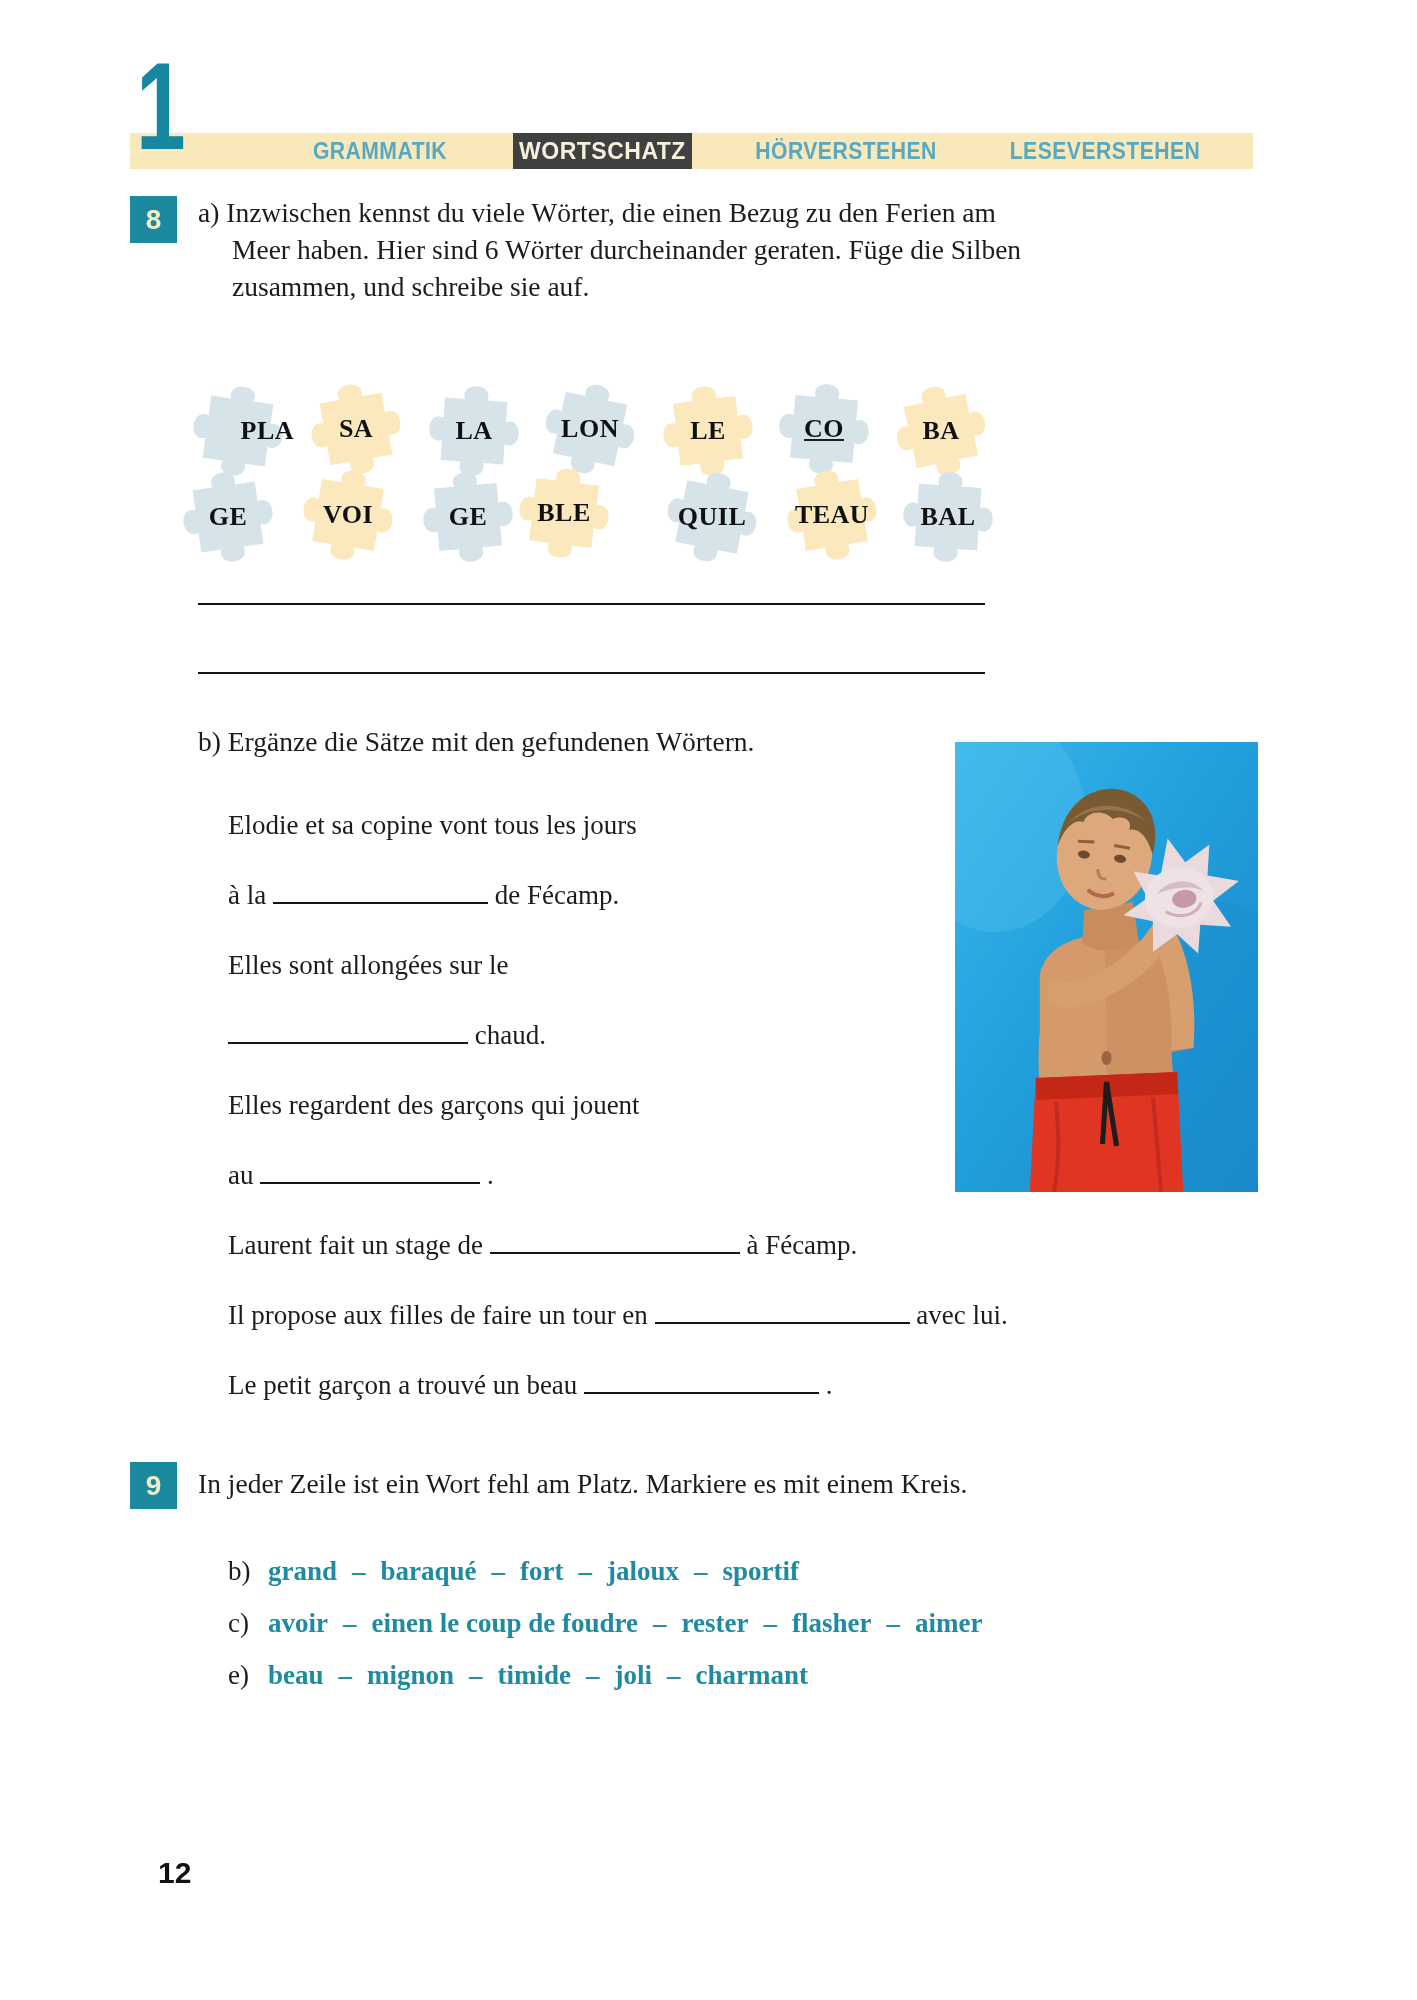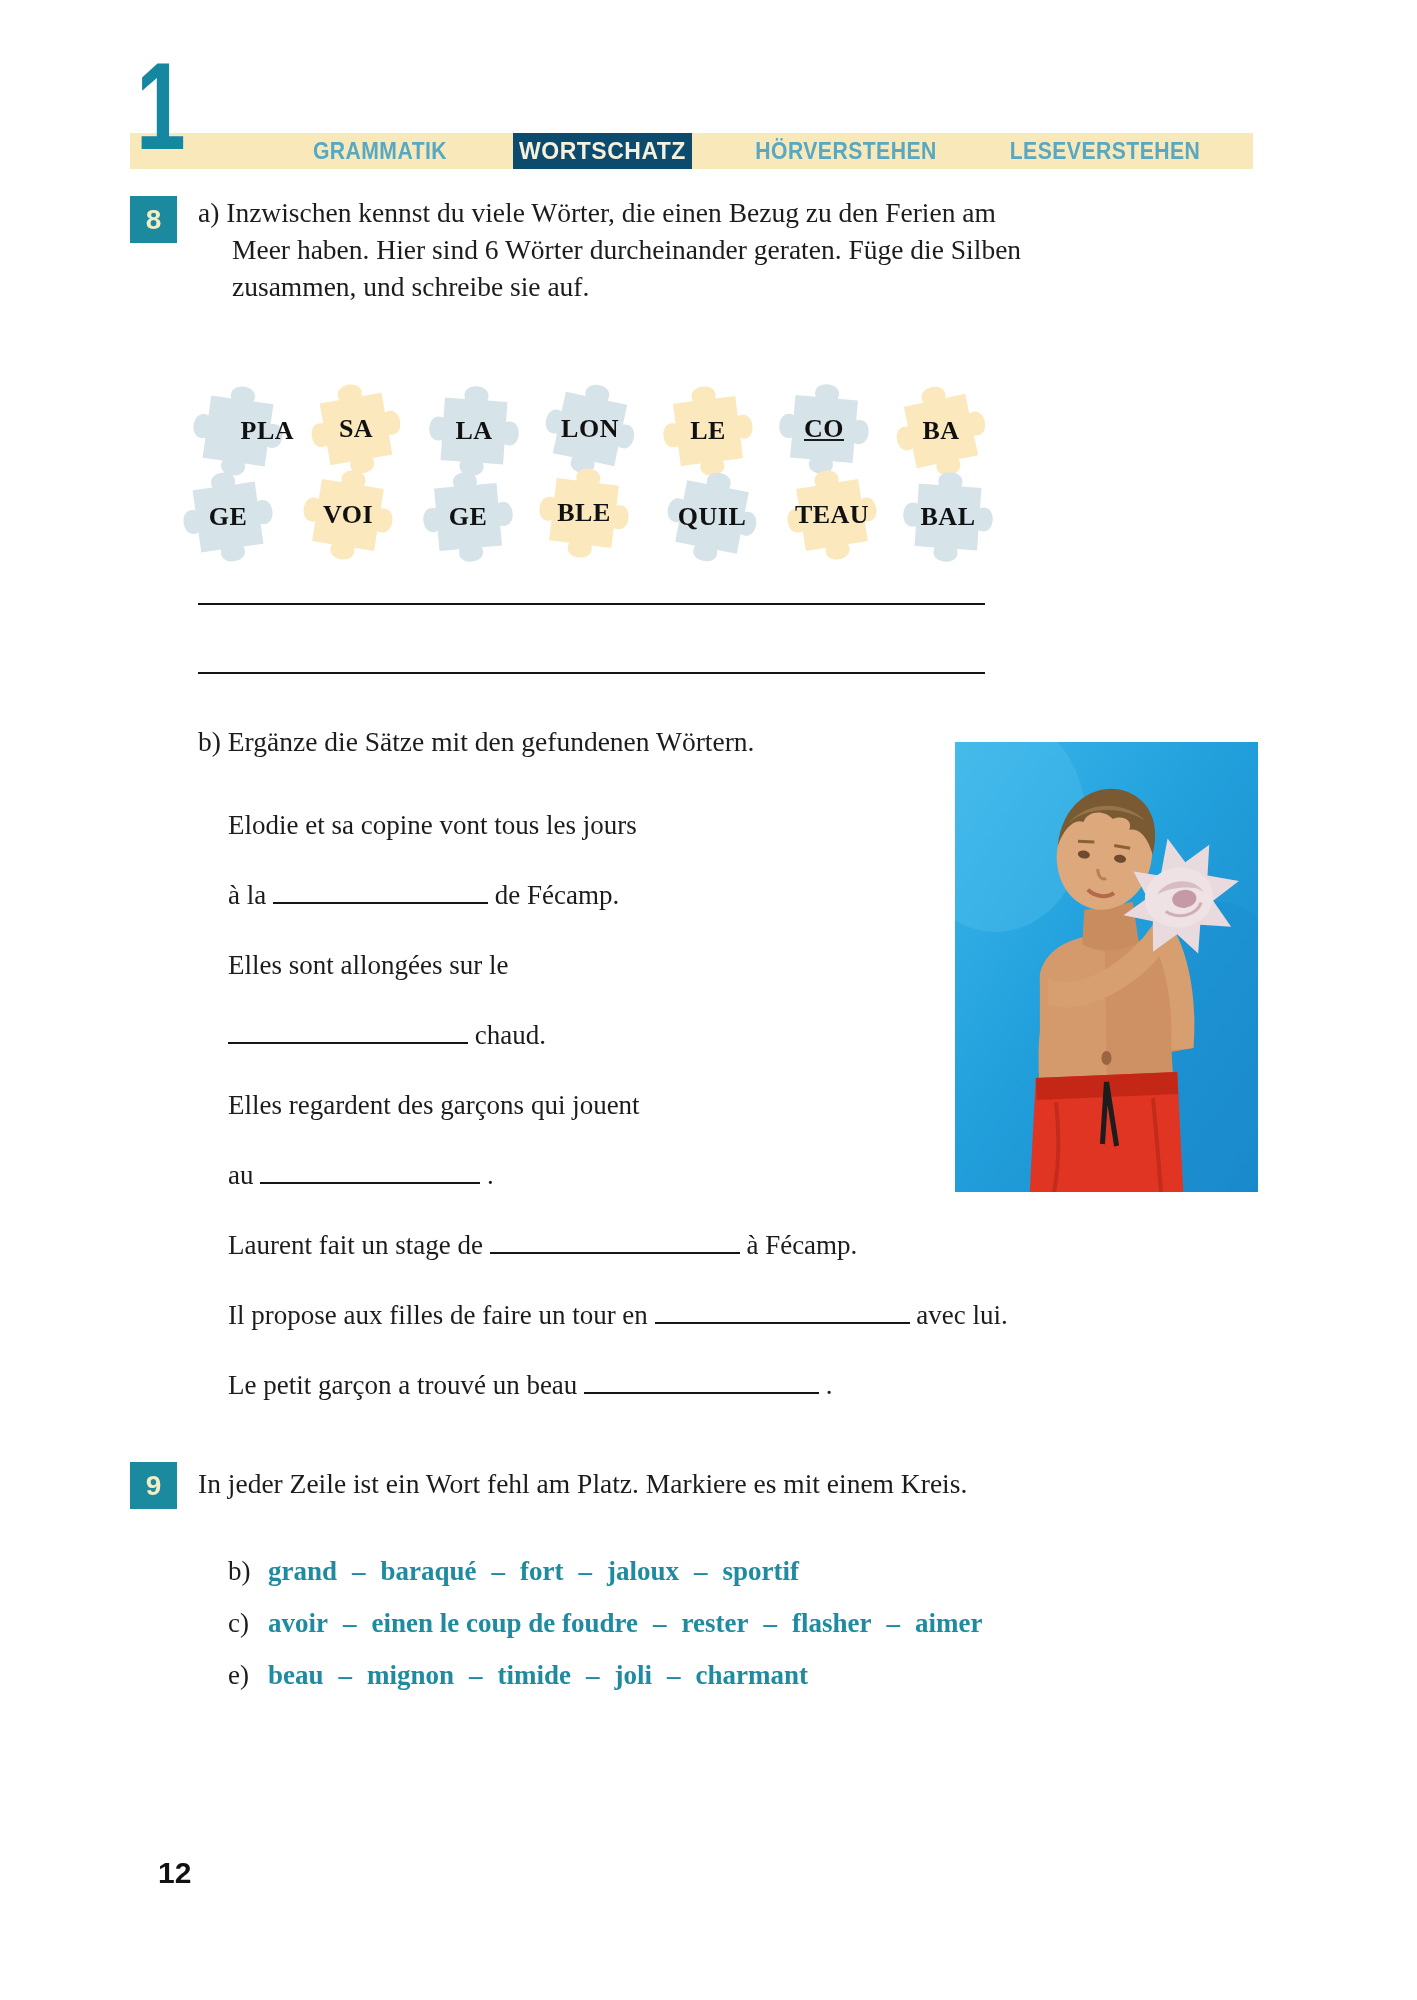--- a/index.html
+++ b/index.html
@@ -4,21 +4,21 @@
 <style>
   html,body{margin:0;padding:0;background:#e8e8e8;}
   .page{position:relative;width:1417px;height:2000px;background:#ffffff;margin:0 auto;
         font-family:"Liberation Serif",serif;color:#1c1c1c;overflow:hidden;}
 
   
   .tabbar{position:absolute;left:130px;top:133px;width:1123px;height:36px;background:#f9e9ba;}
   .tab{position:absolute;top:0;height:36px;line-height:36px;text-align:center;
        font-family:"Liberation Sans",sans-serif;font-weight:bold;font-size:23px;
        letter-spacing:.5px;color:#57a8c0;transform:scaleX(.92);transform-origin:center;}
-  .tab.active{background:#0c4a6e;color:#f4f1dd;transform:none;}
+  .tab.active{background:#404040;color:#f4f1dd;transform:none;}
   .unit-number{position:absolute;left:136px;top:44px;font-family:"Liberation Sans",sans-serif;
        font-weight:bold;font-size:124px;line-height:1;color:#1587a0;
        transform:scaleX(.72);transform-origin:left top;z-index:3;}
 
   
   .numbox{position:absolute;left:130px;width:47px;height:47px;background:#1b8a9f;
        color:#f2edc4;font-family:"Liberation Sans",sans-serif;font-weight:bold;font-size:28px;
        display:flex;align-items:center;justify-content:center;}
 
   
@@ -128,21 +128,21 @@
           <path d="M22 22 L40 22 C34 6 66 6 60 22 L78 22 L78 40 C94 34 94 66 78 60 L78 78 L60 78 C66 94 34 94 40 78 L22 78 L22 60 C6 66 6 34 22 40 Z"></path>
         </svg>
         <span class="syl">VOI</span>
       </div>
       <div class="piece blue" style="left: 412px; top: 461px;">
         <svg viewBox="0 0 100 100" style="transform:rotate(-5deg)">
           <path d="M22 22 L40 22 C34 6 66 6 60 22 L78 22 L78 40 C94 34 94 66 78 60 L78 78 L60 78 C66 94 34 94 40 78 L22 78 L22 60 C6 66 6 34 22 40 Z"></path>
         </svg>
         <span class="syl">GE</span>
       </div>
-      <div class="piece yellow" style="left: 528px; top: 457px;">
+      <div class="piece yellow" style="left: 508px; top: 457px;">
         <svg viewBox="0 0 100 100" style="transform:rotate(7deg)">
           <path d="M22 22 L40 22 C34 6 66 6 60 22 L78 22 L78 40 C94 34 94 66 78 60 L78 78 L60 78 C66 94 34 94 40 78 L22 78 L22 60 C6 66 6 34 22 40 Z"></path>
         </svg>
         <span class="syl">BLE</span>
       </div>
       <div class="piece blue" style="left: 656px; top: 461px;">
         <svg viewBox="0 0 100 100" style="transform:rotate(11deg)">
           <path d="M22 22 L40 22 C34 6 66 6 60 22 L78 22 L78 40 C94 34 94 66 78 60 L78 78 L60 78 C66 94 34 94 40 78 L22 78 L22 60 C6 66 6 34 22 40 Z"></path>
         </svg>
         <span class="syl">QUIL</span>

